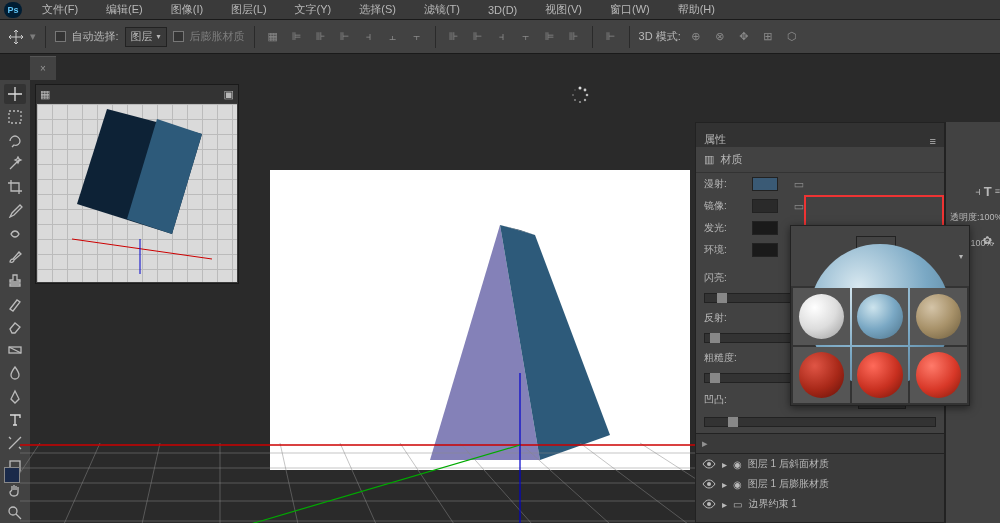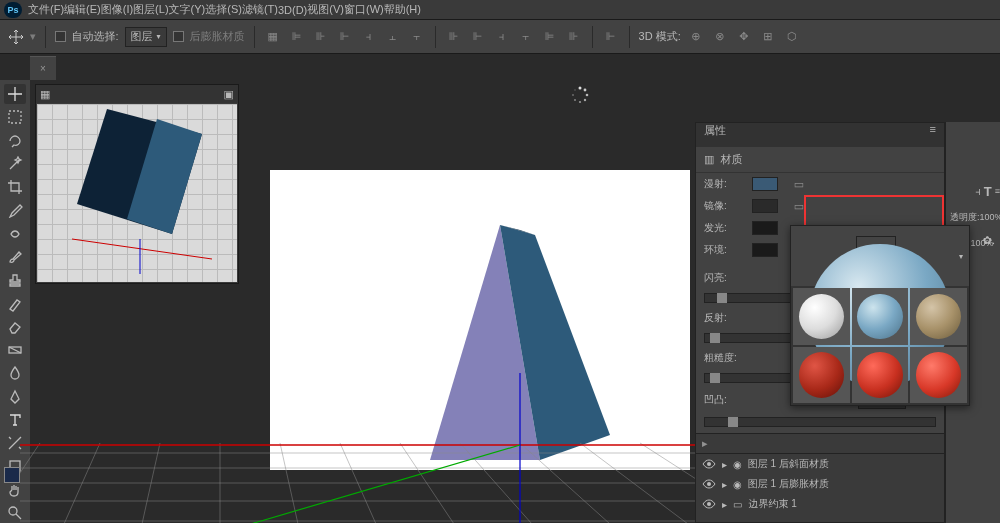--- a/index.html
+++ b/index.html
@@ -1,19 +1,19 @@
 <!DOCTYPE html>
 <html><head>
 <meta charset="utf-8">
 <style>
 * { margin:0; padding:0; box-sizing:border-box; }
 body { width:1000px; height:523px; background:#2a2a2a; font-family:"Microsoft YaHei",sans-serif; font-size:11px; color:#b8b8b8; overflow:hidden; position:relative; }
 .menubar { height:20px; background:#3a3a3a; display:flex; align-items:center; padding:0 4px; border-bottom:1px solid #1a1a1a; }
 .ps-icon { width:18px; height:16px; background:#001d33; color:#5fc3f4; font-size:9px; font-weight:bold; display:flex; align-items:center; justify-content:center; border-radius:8px; margin-right:6px; }
-.menubar span.m { margin:0 0; cursor:pointer; }
+.menubar span.m { margin:0 14px; cursor:pointer; }
 .optbar { height:34px; background:#424242; display:flex; align-items:center; padding:0 8px; gap:6px; border-bottom:1px solid #1a1a1a; }
 .move-ic { width:16px; height:16px; position:relative; }
 .move-ic svg { width:16px; height:16px; }
 .chk { width:11px; height:11px; border:1px solid #777; background:#333; }
 .sel { height:20px; background:#3a3a3a; border:1px solid #222; padding:0 5px; display:flex; align-items:center; gap:4px; }
 .sep { width:1px; height:22px; background:#2a2a2a; margin:0 3px; }
 .oicon { width:18px; height:18px; opacity:.6; display:flex; align-items:center; justify-content:center; }
 .tabbar { height:26px; background:#2a2a2a; display:flex; align-items:flex-end; padding-left:30px; }
 .tab { height:24px; background:#424242; padding:0 10px; display:flex; align-items:center; gap:6px; font-size:10px; border-top:1px solid #555; }
 .tab .x { font-size:10px; opacity:.7; }
@@ -23,21 +23,21 @@
 .tool.act { background:#333; }
 .tool svg { width:16px; height:16px; stroke:#bbb; fill:none; stroke-width:1.3; }
 .nav-panel { position:absolute; left:5px; top:4px; width:204px; height:200px; background:#3a3a3a; border:1px solid #1a1a1a; }
 .nav-panel .hdr { height:18px; background:#333; display:flex; justify-content:space-between; padding:0 4px; align-items:center; }
 .nav-panel .body { position:relative; width:200px; height:178px; margin:1px; background:#dadada; overflow:hidden; }
 .gridbg { position:absolute; inset:0; background-image:linear-gradient(#bbb 1px,transparent 1px),linear-gradient(90deg,#bbb 1px,transparent 1px); background-size:15px 15px; }
 .cube { position:absolute; left:35px; top:0px; width:140px; height:170px; transform:rotate(0deg); }
 .canvas { position:absolute; left:240px; top:90px; width:420px; height:300px; background:#fff; }
 .prism { position:absolute; left:150px; top:50px; width:200px; height:250px; }
 .props { position:absolute; right:55px; top:42px; width:250px; background:#424242; border:1px solid #222; }
-.props .tt { height:24px; background:#323232; padding:0 8px; display:flex; align-items:flex-start; justify-content:space-between; }
+.props .tt { height:24px; background:#323232; padding:0 8px; display:flex; align-items:flex-end; justify-content:space-between; }
 .props .sub { height:26px; display:flex; align-items:center; gap:6px; padding:0 8px; border-bottom:1px solid #333; }
 .props .row { display:flex; align-items:center; padding:4px 8px; gap:12px; }
 .props .lbl { width:36px; font-size:10px; }
 .sw { width:26px; height:14px; border:1px solid #222; }
 .fic { width:18px; height:14px; display:flex; align-items:center; justify-content:center; opacity:.6; }
 .redbox { position:absolute; right:0; top:72px; width:140px; height:62px; border:2px solid #e33; z-index:5; pointer-events:none; }
 .slider { flex:1; height:10px; background:#333; border:1px solid #222; position:relative; }
 .slider .h { position:absolute; width:10px; height:10px; background:#888; top:-1px; }
 .pct { width:48px; height:18px; background:#333; border:1px solid #222; font-size:10px; text-align:right; padding:0 3px; display:flex; align-items:center; justify-content:flex-end; }
 .mat-pop { position:absolute; right:30px; top:145px; width:180px; background:#444; border:1px solid #222; box-shadow:0 2px 8px rgba(0,0,0,.5); z-index:6; }

